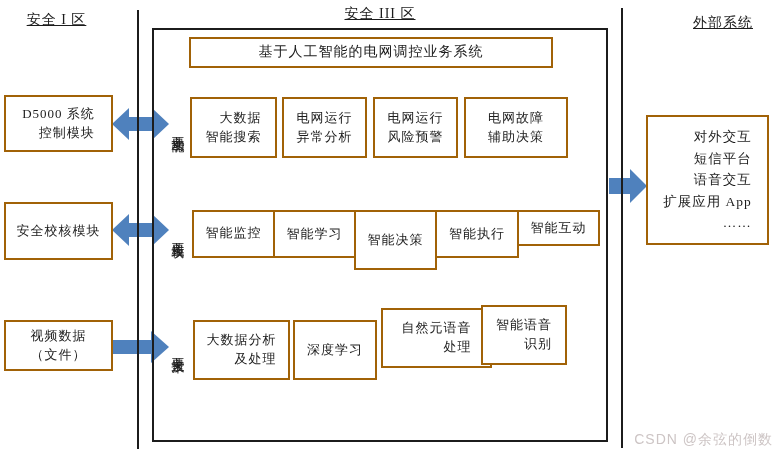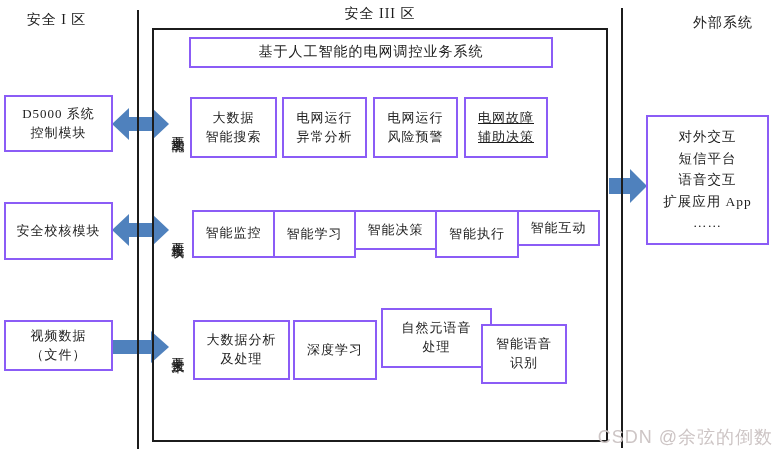--- a/index.html
+++ b/index.html
@@ -3,46 +3,46 @@
 <meta charset="utf-8">
 <style>
   html,body{margin:0;padding:0;}
   body{
     width:776px;height:453px;position:relative;background:#ffffff;
     font-family:"Liberation Serif","DejaVu Serif",serif;
     color:#1c1c1c;overflow:hidden;
   }
   .hdr{
     position:absolute;box-sizing:border-box;text-align:center;
-    font-size:14px;letter-spacing:1px;color:#1c1c1c;z-index:4;
+    font-size:14px;letter-spacing:1px;color:#1c1c1c;z-index:4;text-decoration:underline;
   }
   .vline{position:absolute;width:2px;background:#1c1c1c;z-index:3;}
   .container-box{
     position:absolute;box-sizing:border-box;border:2px solid #1c1c1c;
     background:transparent;z-index:2;
   }
   .node{
-    position:absolute;box-sizing:border-box;border:2px solid #8b5cf6;
+    position:absolute;box-sizing:border-box;border:2px solid #a16207;
     display:flex;align-items:center;justify-content:center;
-    text-align:center;font-size:13px;line-height:1.45;letter-spacing:1px;
+    text-align:right;font-size:13px;line-height:1.45;letter-spacing:1px;
     white-space:pre-line;background:#ffffff;z-index:4;
   }
   .titlebox{font-size:14px;}
   .row-label{
     position:absolute;box-sizing:border-box;z-index:4;
     writing-mode:vertical-rl;text-orientation:upright;
     display:flex;align-items:center;justify-content:center;
     font-size:13px;letter-spacing:1px;line-height:1;
   }
   .ext-box{line-height:1.6;font-size:13.5px;}
   .arrow{position:absolute;z-index:1;}
   .watermark{
     position:absolute;right:3px;bottom:4px;z-index:5;
     font-family:"Liberation Sans","DejaVu Sans",sans-serif;
-    font-size:18px;letter-spacing:1px;
+    font-size:14px;letter-spacing:1px;
   }
 </style>
 </head>
 <body>
 
 <div class="hdr" style="left:0;top:11px;width:113px;">安全 I 区</div>
 <div class="hdr" style="left:152px;top:5px;width:456px;">安全 III 区</div>
 <div class="hdr" style="left:622px;top:14px;width:154px;padding-left:48px;">外部系统</div>
 
 <div class="vline" style="left:137px;top:10px;height:439px;"></div>
@@ -58,37 +58,37 @@
 <div class="node" style="left:4px;top:320px;width:109px;height:51px;">视频数据
 （文件）</div>
 
 <div class="row-label" style="left:168px;top:97px;width:20px;height:61px;">主要功能</div>
 <div class="node" style="left:190px;top:97px;width:87px;height:61px;">大数据
 智能搜索</div>
 <div class="node" style="left:282px;top:97px;width:85px;height:61px;">电网运行
 异常分析</div>
 <div class="node" style="left:373px;top:97px;width:85px;height:61px;">电网运行
 风险预警</div>
-<div class="node" style="left:464px;top:97px;width:84px;height:61px;text-decoration:underline;">电网故障
+<div class="node" style="left:464px;top:97px;width:104px;height:61px;">电网故障
 辅助决策</div>
 
 <div class="row-label" style="left:168px;top:208px;width:20px;height:52px;">主要模块</div>
 <div class="node" style="left:192px;top:210px;width:83px;height:48px;font-family:Liberation Mono, monospace;">智能监控</div>
 <div class="node" style="left:273px;top:210px;width:83px;height:48px;">智能学习</div>
-<div class="node" style="left:354px;top:210px;width:83px;height:40px;">智能决策</div>
+<div class="node" style="left:354px;top:210px;width:83px;height:60px;">智能决策</div>
 <div class="node" style="left:435px;top:210px;width:84px;height:48px;">智能执行</div>
 <div class="node" style="left:517px;top:210px;width:83px;height:36px;">智能互动</div>
 
 <div class="row-label" style="left:168px;top:318px;width:20px;height:62px;">主要技术</div>
 <div class="node" style="left:193px;top:320px;width:97px;height:60px;">大数据分析
 及处理</div>
 <div class="node" style="left:293px;top:320px;width:84px;height:60px;">深度学习</div>
 <div class="node" style="left:381px;top:308px;width:111px;height:60px;">自然元语音
 处理</div>
-<div class="node" style="left:481px;top:324px;width:86px;height:60px;">智能语音
+<div class="node" style="left:481px;top:305px;width:86px;height:60px;">智能语音
 识别</div>
 
 <div class="node ext-box" style="left:646px;top:115px;width:123px;height:130px;">对外交互
 短信平台
 语音交互
 扩展应用 App
 ……</div>
 
 <svg class="arrow" style="left:112px;top:106px;" width="57" height="36" viewBox="0 0 57 36">
   <polygon points="0,18 17,2 17,11 40,11 40,2 57,18 40,34 40,25 17,25 17,34" fill="#4f81bd"></polygon>

